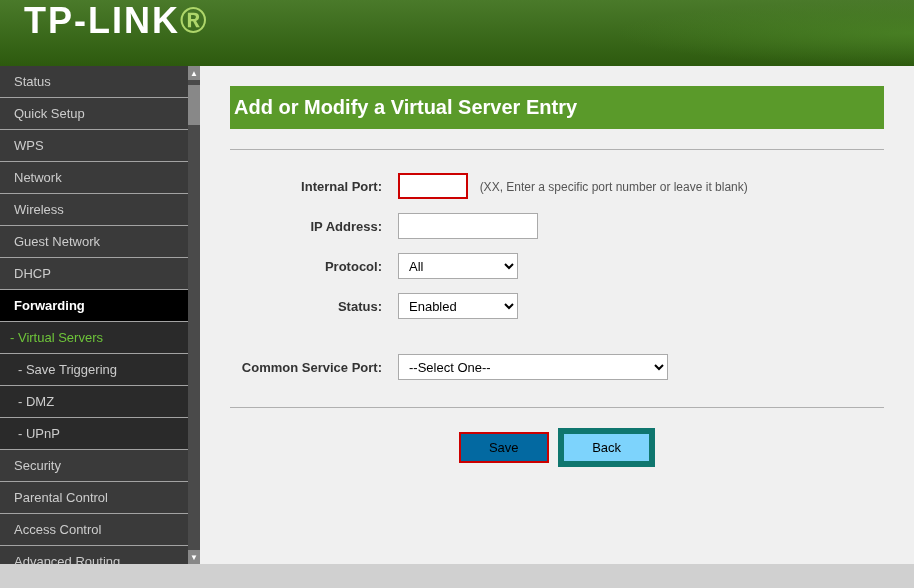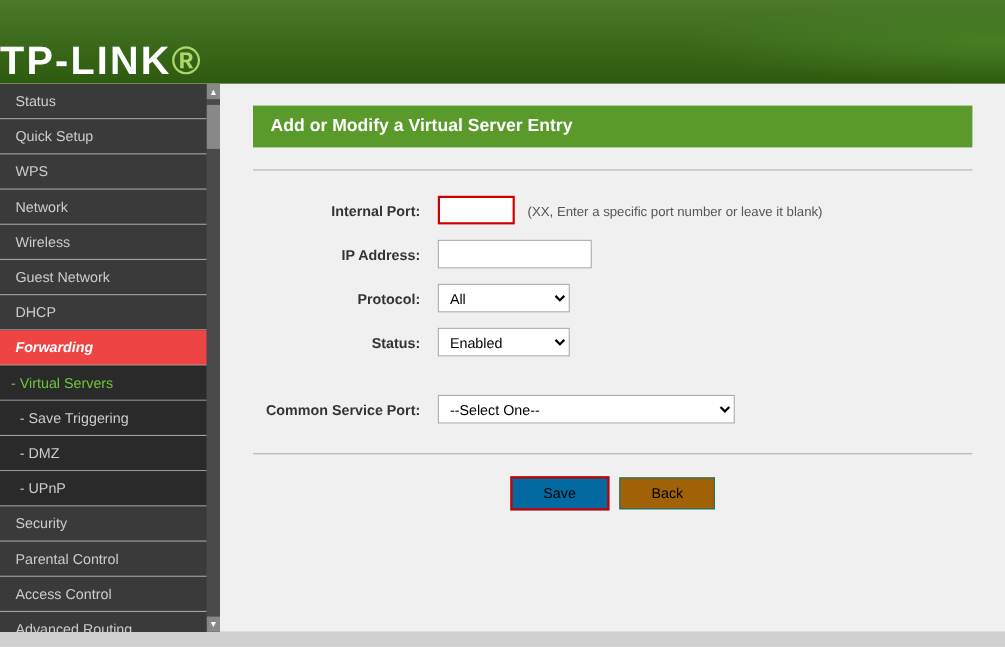--- a/index.html
+++ b/index.html
@@ -1,23 +1,24 @@
 <!DOCTYPE html>
 <html><head>
   <meta charset="utf-8">
   <style>
     * { margin: 0; padding: 0; box-sizing: border-box; }
     body { width: 914px; height: 588px; font-family: Arial, sans-serif; font-size: 13px; overflow: hidden; background: #d0d0d0; }
 
     
     .header {
       background: linear-gradient(to bottom, #4a7a2a, #2d5a0e);
-      height: 76px;
+      height: 66px;
       display: flex;
-      align-items: flex-end;
+      align-items: flex-start;
+      padding-left: 24px;
       position: relative;
       overflow: hidden;
     }
     .header::after {
       content: '';
       position: absolute;
       right: 0; top: 0; bottom: 0;
       width: 300px;
       background: radial-gradient(ellipse at right center, rgba(80,140,40,0.6) 0%, transparent 70%);
     }
@@ -65,24 +66,23 @@
     .sidebar-item {
       padding: 8px 14px;
       color: #ccc;
       cursor: pointer;
       display: block;
       text-decoration: none;
       font-size: 13px;
       border-bottom: 1px solid #a3a3a3;
     }
     .sidebar-item.active-parent {
-      background: #ef4444;
+      background: #000000;
       color: white;
       font-weight: bold;
-      font-style: italic;
     }
     .sidebar-item.active-child {
       color: #6ec43a;
       background: #2a2a2a;
       padding-left: 10px;
     }
     .sidebar-item.sub {
       padding-left: 18px;
       background: #2a2a2a;
     }
@@ -92,23 +92,23 @@
       flex: 1;
       background: #f0f0f0;
       padding: 0;
       overflow-y: auto;
     }
     .content-inner { padding: 20px 30px; }
 
     .section-title {
       background: #5a9a2a;
       color: white;
-      font-size: 16px;
+      font-size: 20px;
       font-weight: bold;
-      padding: 10px 16px;
+      padding: 10px 4px;
       margin-bottom: 20px;
     }
 
     .divider { border: none; border-top: 1px solid #b0b0b0; margin: 16px 0; }
 
     .form-table { width: 100%; border-collapse: collapse; }
     .form-table td { padding: 7px 8px; vertical-align: middle; }
     .form-table .label-cell { text-align: right; width: 160px; font-weight: bold; color: #333; white-space: nowrap; }
     .form-table .field-cell { }
 
@@ -165,22 +165,22 @@
     .btn-save {
       background: #0369a1;
       border: 2px solid #cc0000;
       padding: 6px 28px;
       font-size: 13px;
       cursor: pointer;
       margin-right: 6px;
       font-weight: normal;
     }
     .btn-back {
-      background: #a16207;
-      border: 1px solid #0f766e;
+      background: #7dd3fc;
+      border: 6px solid #0f766e;
       padding: 6px 28px;
       font-size: 13px;
       cursor: pointer;
     }
   </style>
 </head>
 <body>
 
 <div class="header">
   <div class="logo-text">

